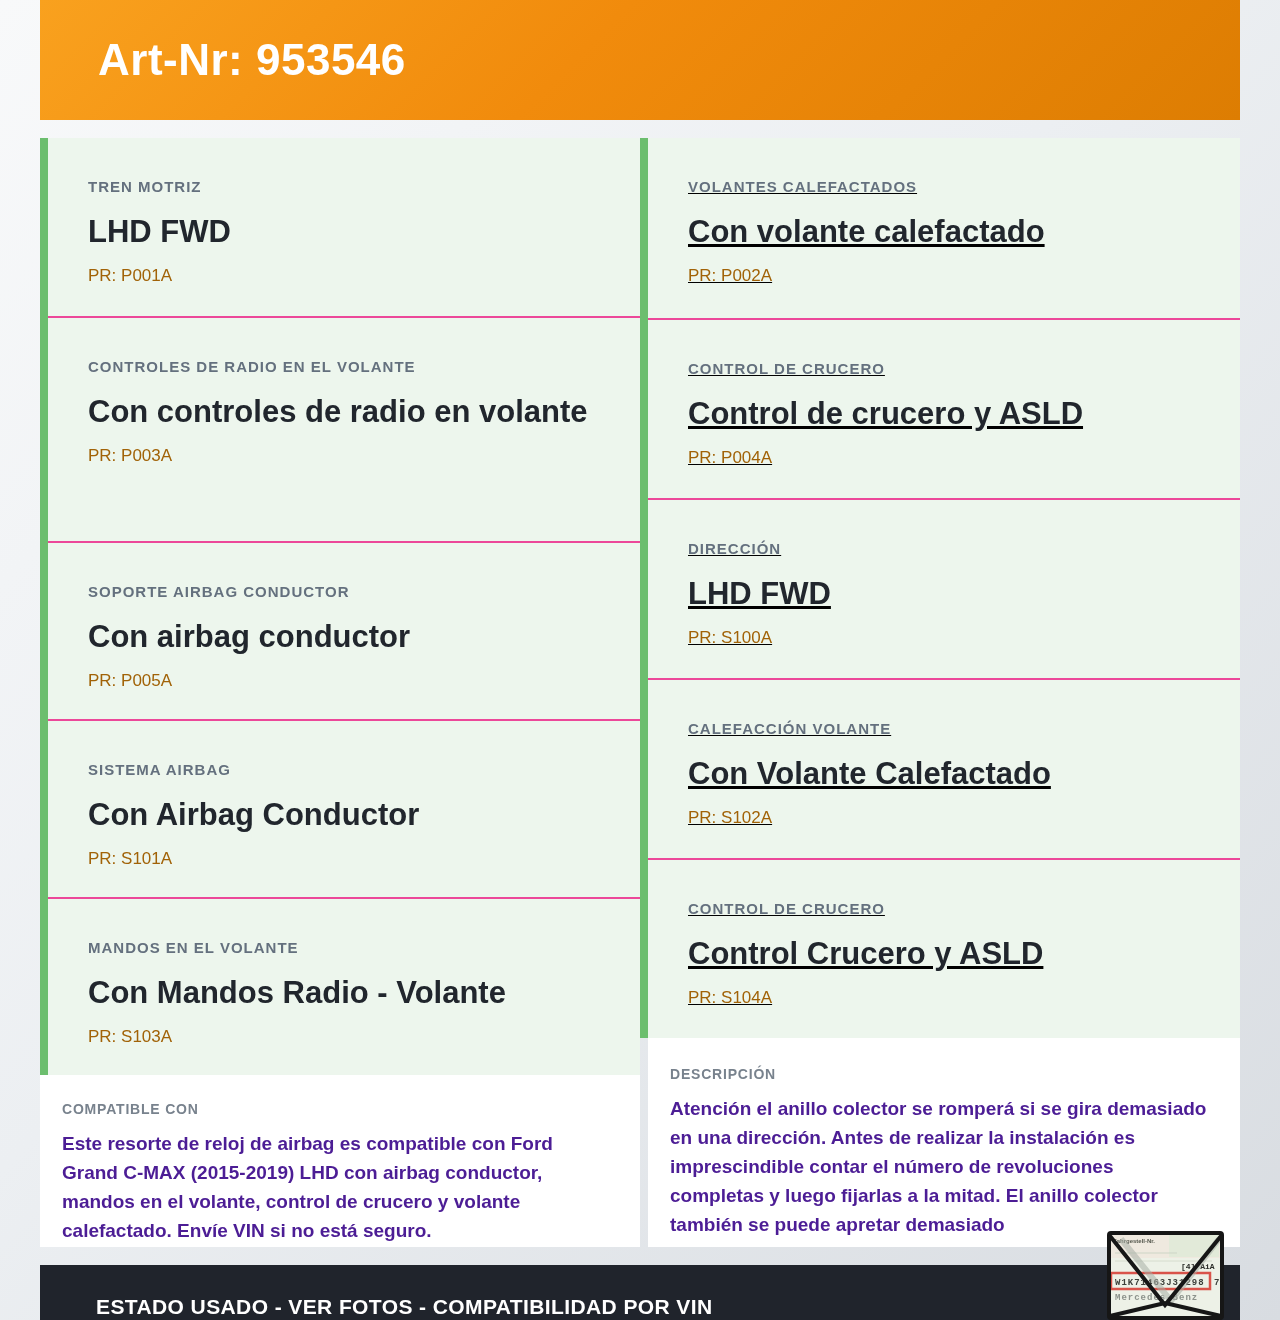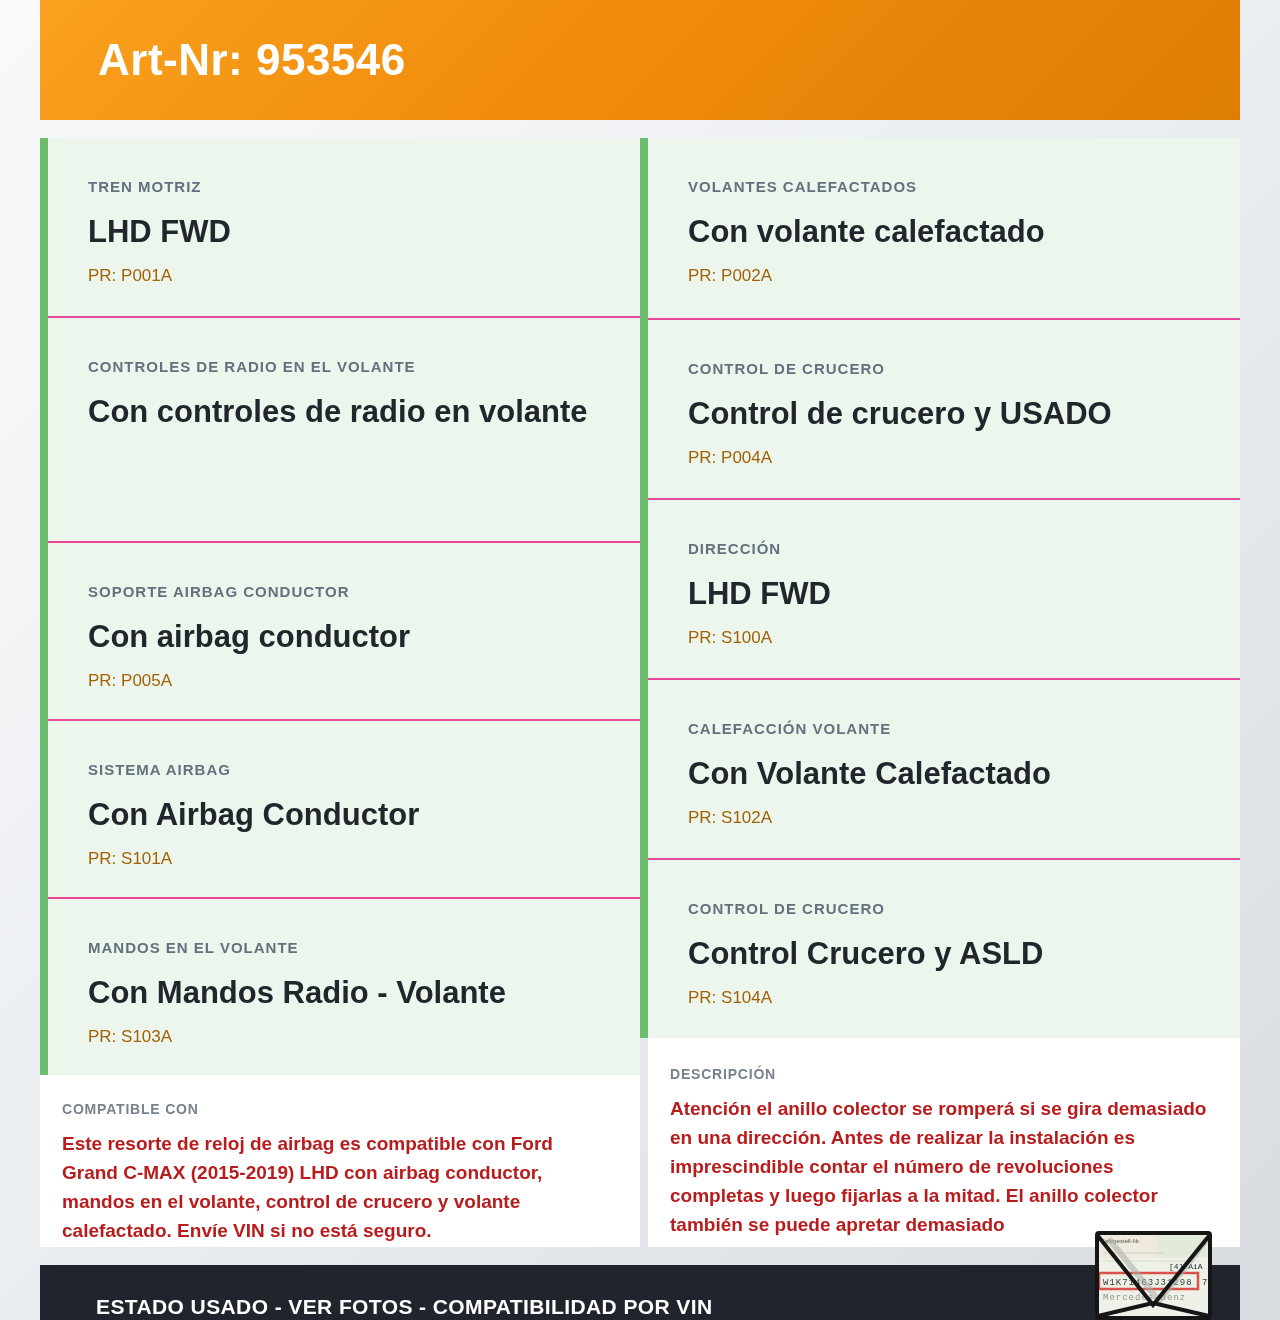--- a/index.html
+++ b/index.html
@@ -61,40 +61,40 @@
   .sec-pr {
     margin-top: 12px;
     font-size: 17px;
     color: #a16207;
   }
   
   .col-left  .section { height: 178px; }
   .col-left  .section.tall { height: 225px; }
   .col-right .section { height: 180px; }
   .col-left  .green-panel { height: 937px; }
-  .col-right .green-panel { height: 900px; }
+  .col-right .green-panel { height: 900px; text-decoration: underline; }
   
   .white-card {
     background: #ffffff;
     flex: 1 1 auto;
     padding: 26px 30px 0 22px;
   }
   .col-right .white-card { margin-left: 8px; padding-top: 28px; }
   .card-label {
     font-size: 14px;
     font-weight: bold;
     color: #78828d;
     letter-spacing: 0.8px;
     text-transform: uppercase;
   }
   .card-text {
     margin-top: 12px;
     font-size: 19px;
     font-weight: 600;
-    color: #b91c1c;
+    color: #4c1d95;
     line-height: 29px;
   }
   
   .footer-bar {
     height: 84px;
     background: #20242c;
     display: flex;
     align-items: center;
     padding-left: 56px;
     flex: 0 0 auto;
@@ -102,25 +102,26 @@
   .footer-bar .footer-text {
     color: #ffffff;
     font-size: 21px;
     font-weight: bold;
     letter-spacing: 0.4px;
     white-space: nowrap;
   }
   
   .vin-stamp {
     position: absolute;
-    right: 28px;
+    right: 16px;
     bottom: 0;
     width: 117px;
     height: 89px;
     z-index: 5;
+    font-weight: bold;
   }
   .vin-stamp svg { display: block; width: 117px; height: 89px; }
   .mono { font-family: "Liberation Mono", "DejaVu Sans Mono", monospace; }
 </style>
 </head>
 <body>
 
 <div class="page">
 
   <div class="banner">
@@ -134,20 +135,21 @@
 
         <div class="section">
           <div class="sec-label">TREN MOTRIZ</div>
           <div class="sec-title">LHD FWD</div>
           <div class="sec-pr">PR: P001A</div>
         </div>
 
         <div class="section tall">
           <div class="sec-label">CONTROLES DE RADIO EN EL VOLANTE</div>
           <div class="sec-title">Con controles de radio en volante</div>
+          <div class="sec-pr">PR: P003A</div>
         </div>
 
         <div class="section">
           <div class="sec-label">SOPORTE AIRBAG CONDUCTOR</div>
           <div class="sec-title">Con airbag conductor</div>
           <div class="sec-pr">PR: P005A</div>
         </div>
 
         <div class="section">
           <div class="sec-label">SISTEMA AIRBAG</div>
@@ -173,21 +175,21 @@
       <div class="green-panel">
 
         <div class="section">
           <div class="sec-label">VOLANTES CALEFACTADOS</div>
           <div class="sec-title">Con volante calefactado</div>
           <div class="sec-pr">PR: P002A</div>
         </div>
 
         <div class="section">
           <div class="sec-label">CONTROL DE CRUCERO</div>
-          <div class="sec-title">Control de crucero y USADO</div>
+          <div class="sec-title">Control de crucero y ASLD</div>
           <div class="sec-pr">PR: P004A</div>
         </div>
 
         <div class="section">
           <div class="sec-label">DIRECCIÓN</div>
           <div class="sec-title">LHD FWD</div>
           <div class="sec-pr">PR: S100A</div>
         </div>
 
         <div class="section">

